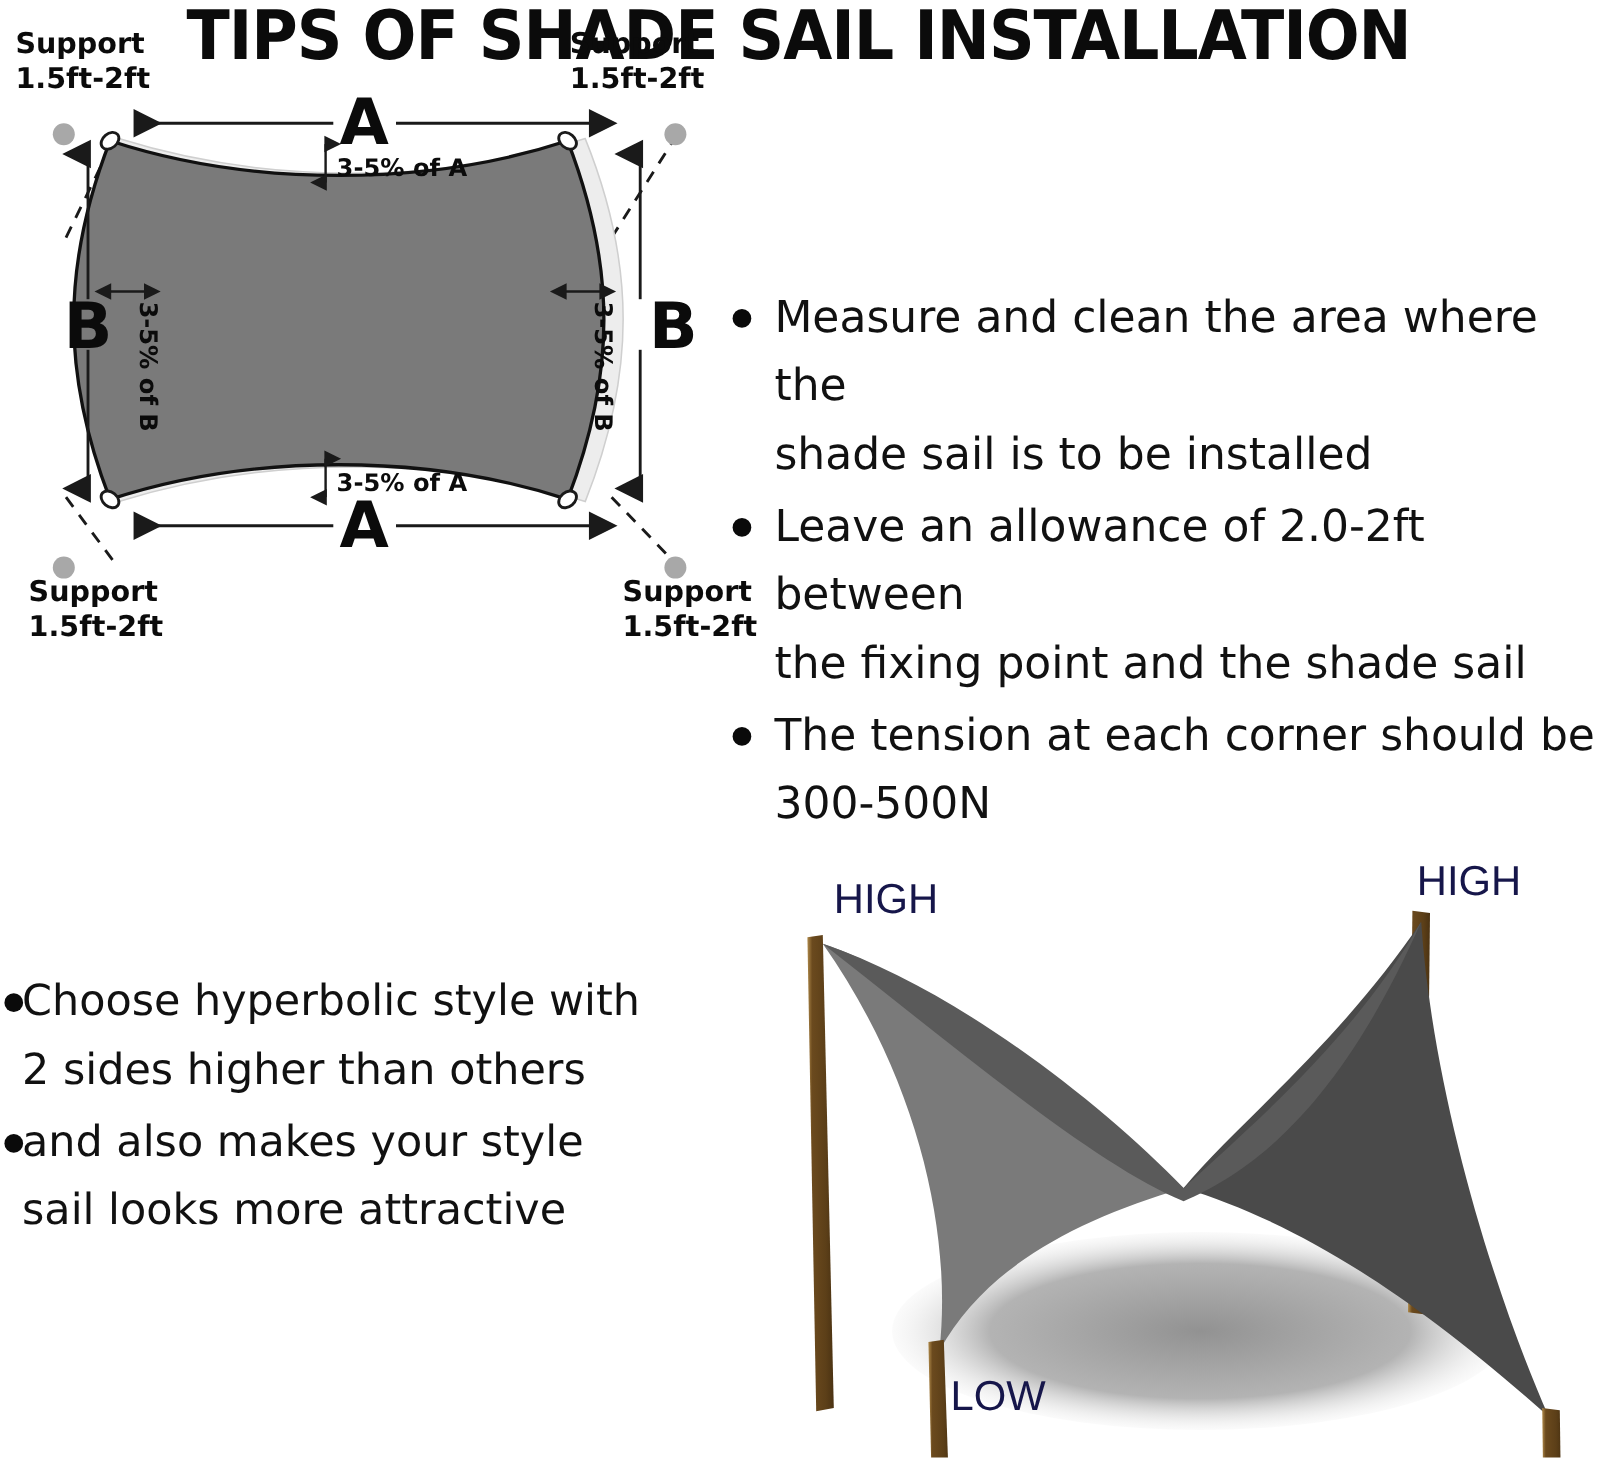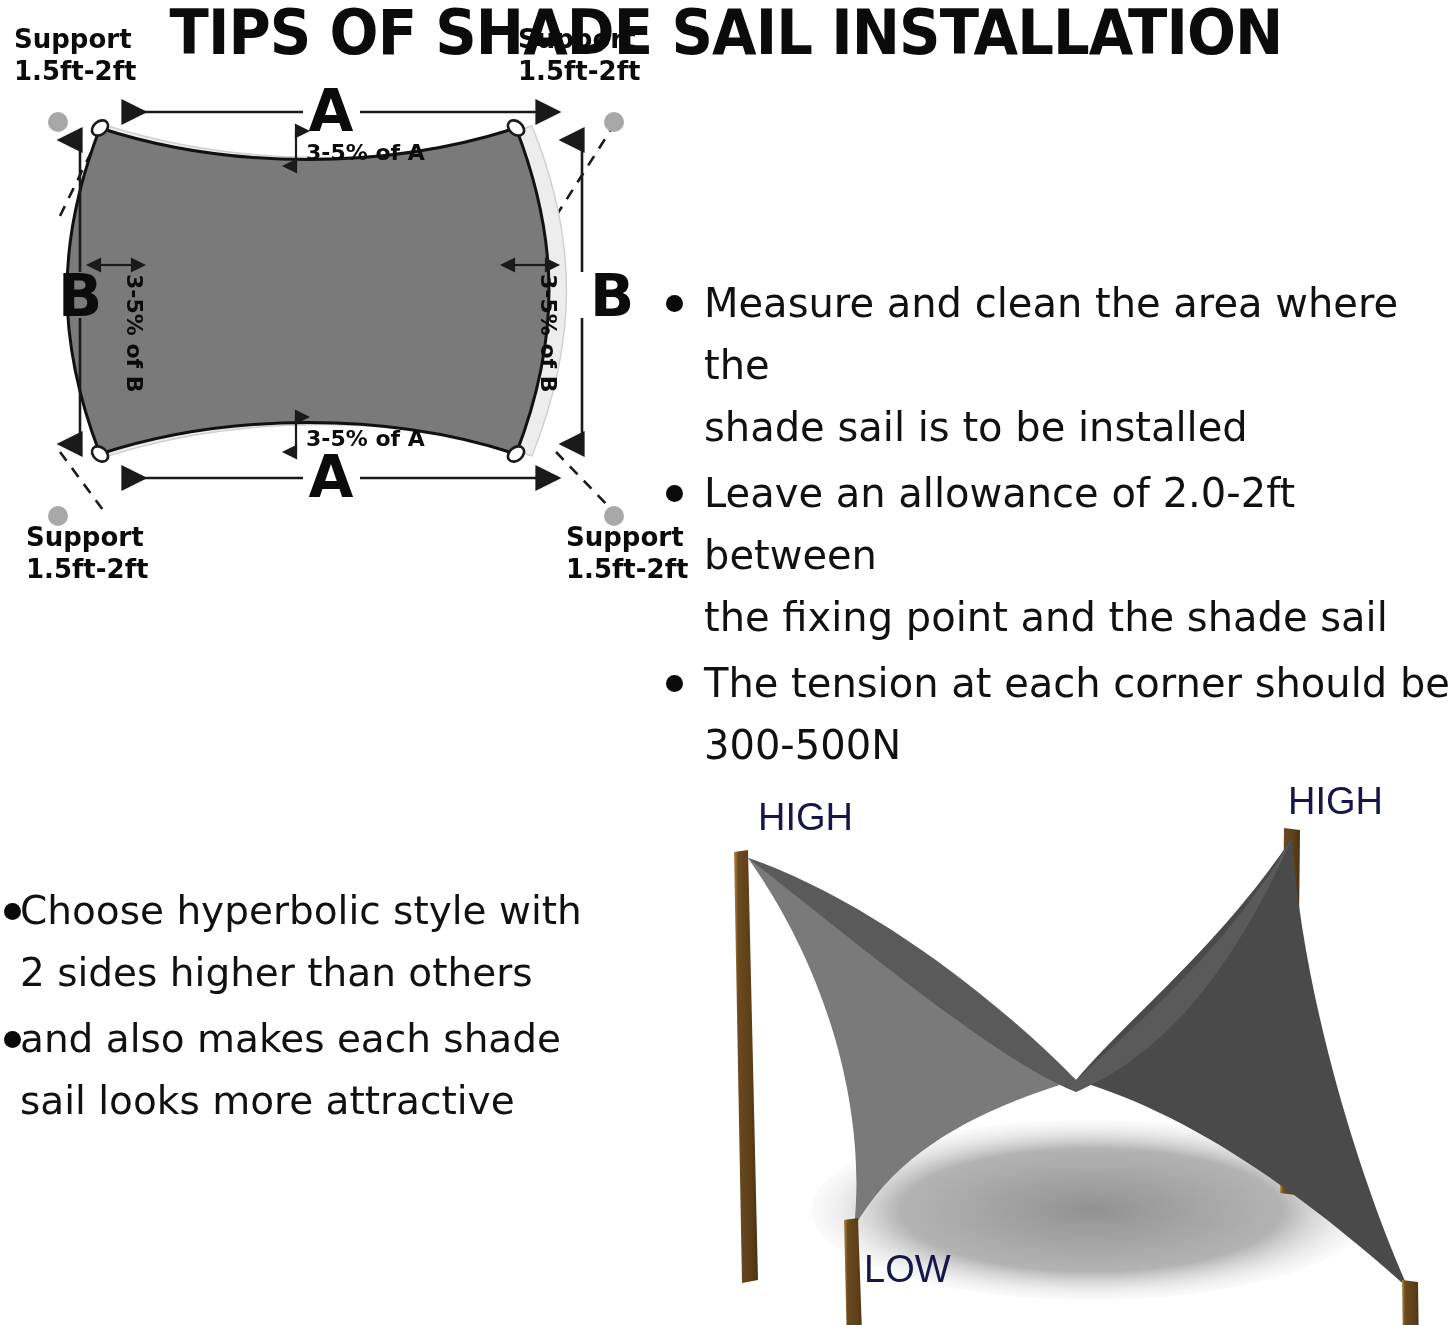--- a/index.html
+++ b/index.html
@@ -38,21 +38,21 @@
     letter-spacing: -1px;
     color: #0b0b0b;
     transform: scaleX(0.93);
     transform-origin: center center;
     white-space: nowrap;
   }
 
   
   .quad { position: absolute; }
   #rect-diagram { left: 0;   top: 150; width: 660px;  height: 600px; }
-  #tips-right   { left: 648px; top: 272px; width: 804px; height: 420px; }
+  #tips-right   { left: 648px; top: 258px; width: 804px; height: 420px; }
   #tips-left    { left: 0;   top: 880px; width: 640px;  height: 360px; }
   #hyper-fig    { left: 696px; top: 780px; width: 792px; height: 545px; }
 
   
   ul.bullets {
     list-style: none;
     margin: 0;
     padding: 0;
   }
   ul.bullets li {
@@ -243,21 +243,21 @@
 
   <div class="quad" id="tips-left">
     <ul class="bullets">
       <li>
         <span class="dot"></span>
         <span class="txt">Choose hyperbolic style with</span>
         <span class="txt">2 sides higher than others</span>
       </li>
       <li>
         <span class="dot"></span>
-        <span class="txt">and also makes each shade</span>
+        <span class="txt">and also makes your style</span>
         <span class="txt">sail looks more attractive</span>
       </li>
     </ul>
   </div>
 
   <div class="quad" id="hyper-fig">
     <svg width="792" height="545" viewBox="0 0 792 545">
       <defs>
         <linearGradient id="poleGrad" x1="0" y1="0" x2="1" y2="0">
           <stop offset="0%" stop-color="#b08a4a"></stop>

